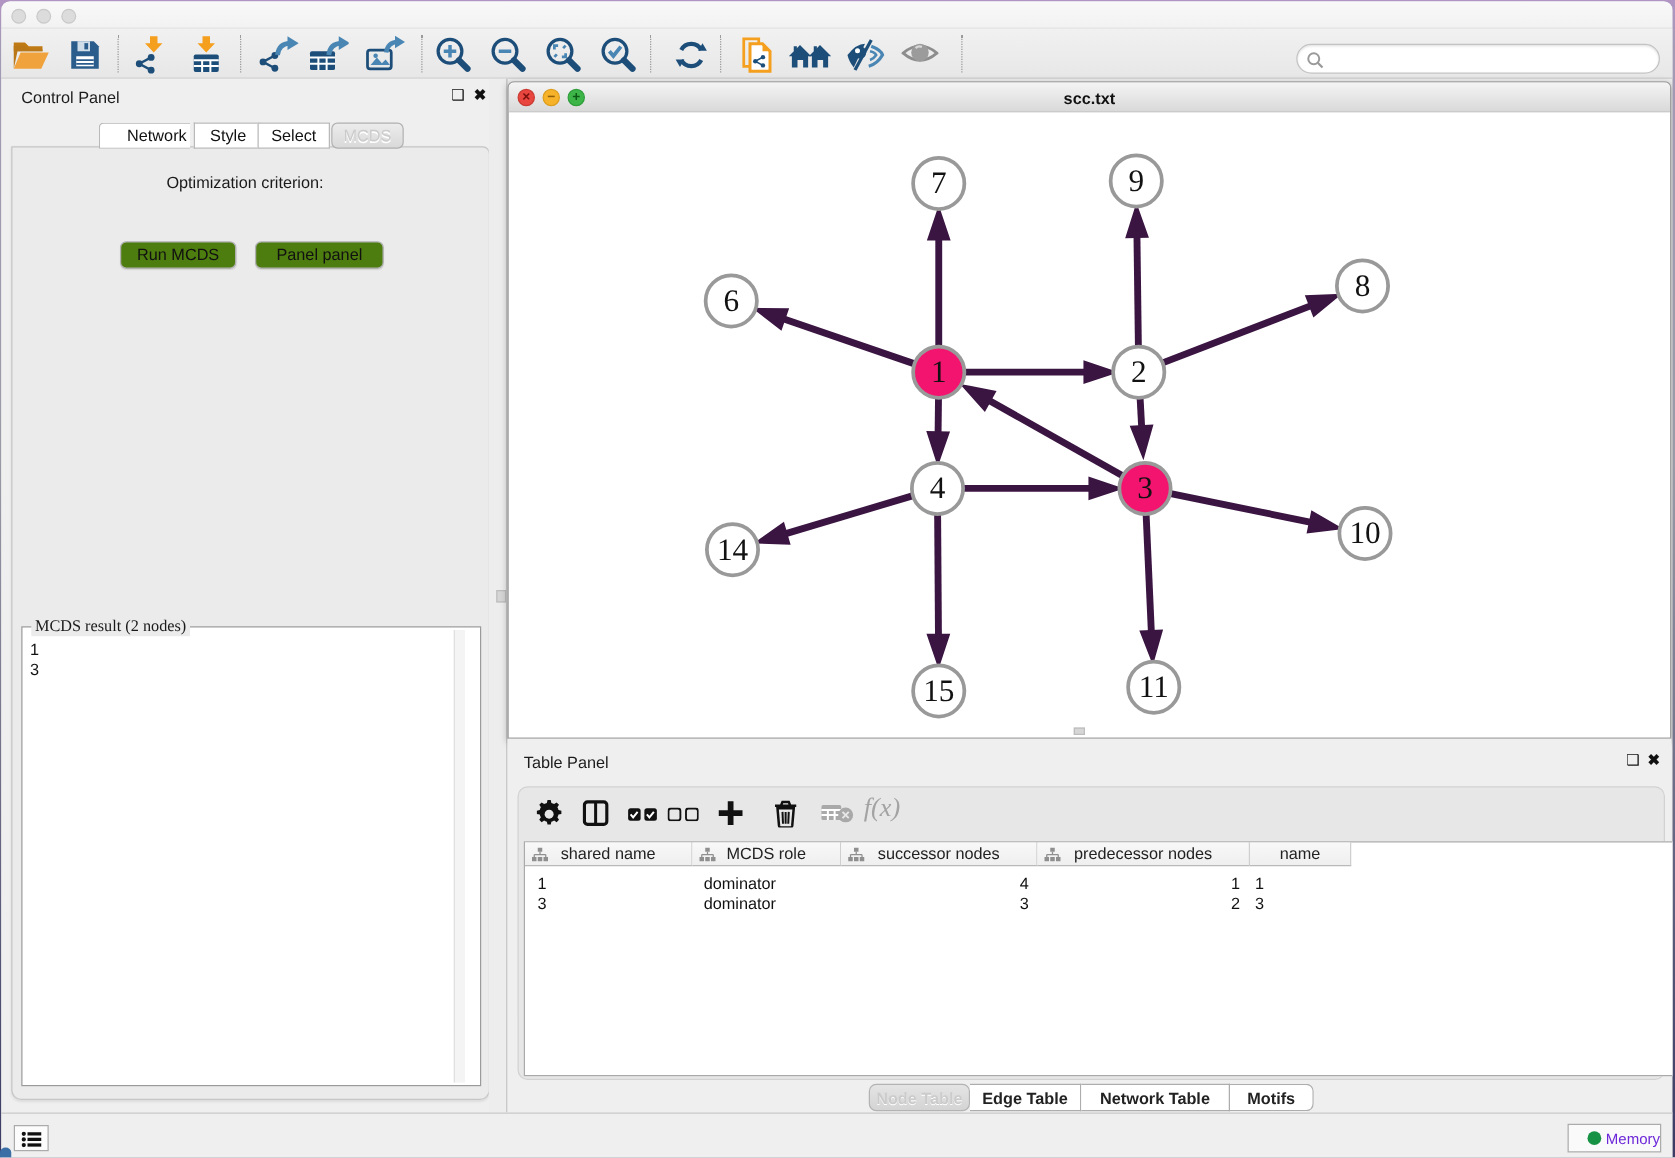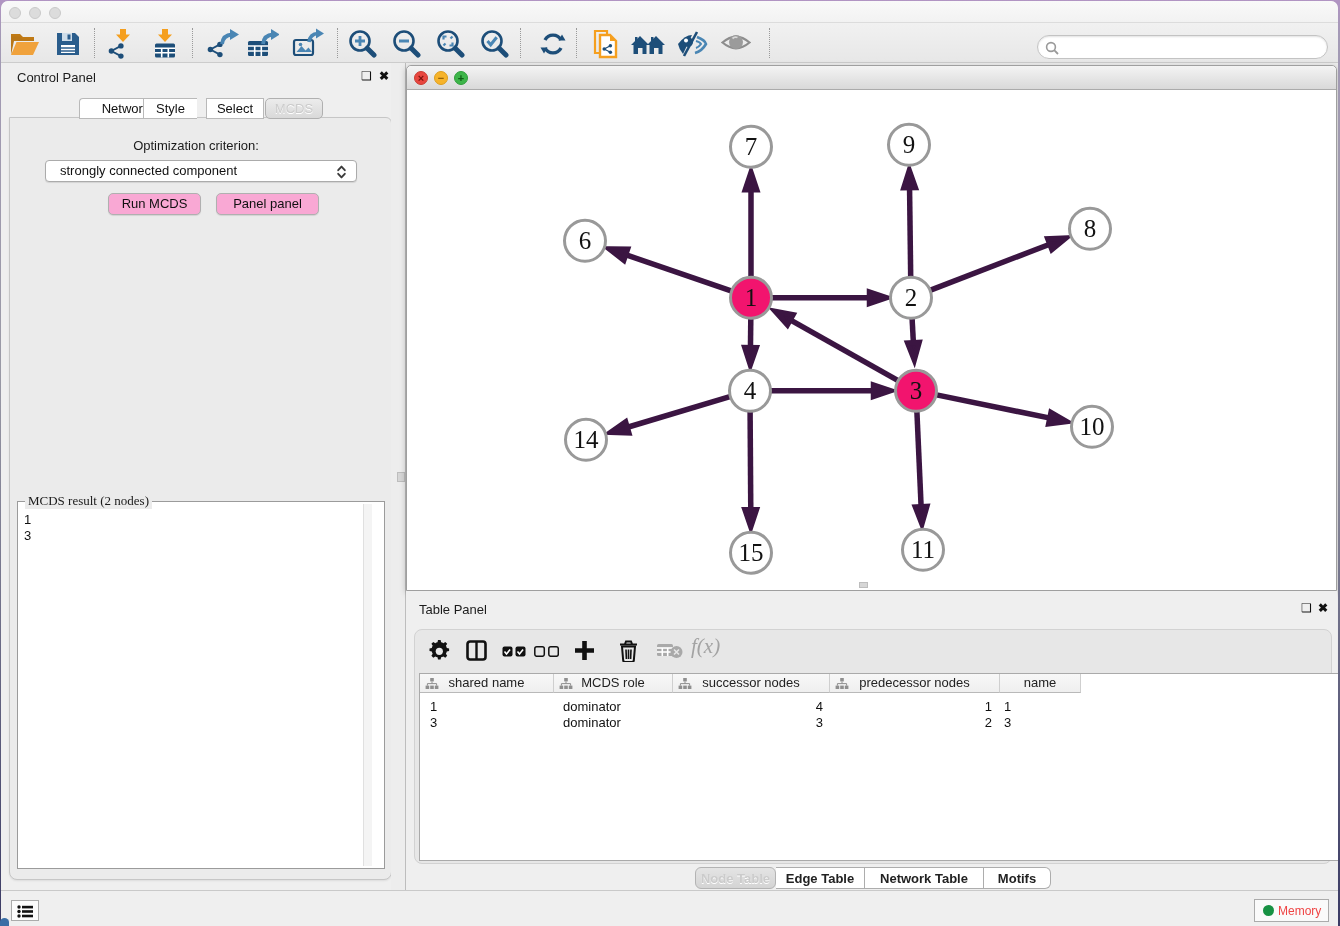--- a/index.html
+++ b/index.html
@@ -19,21 +19,21 @@
 #cpanel{left:0;top:62px;width:390px;height:827px;background:#efefef;}
 #cphead{left:0;top:0;width:390px;height:28px;}
 #cphead .t{position:absolute;left:16px;top:7px;font-size:13px;color:#1c1c1c;}
 .wbtn{font-size:12px;color:#111;}
 .tabs{left:64px;top:35px;height:21px;}
 .tab{position:absolute;top:0;height:21px;background:#ffffff;border:1px solid #b9b9b9;border-right:none;font-size:13px;color:#111;text-align:center;line-height:20px;}
 .tab.sel{background:linear-gradient(#ececec,#d9d9d9);color:#cbcbcb;text-shadow:0 1px 0 #ffffff;border:1px solid #b0b0b0;border-radius:5px;}
 #cpbody{left:8px;top:54px;width:383px;height:763px;background:#ebebeb;border:1px solid #c6c6c6;border-radius:0 6px 8px 8px;box-shadow:0 1px 2px rgba(0,0,0,.08);}
 #optlabel{left:0;top:75px;width:390px;text-align:center;font-size:13px;color:#1a1a1a;}
 #combo{left:44px;top:97px;width:312px;height:22px;background:#ffffff;border:1px solid #ababab;border-radius:4px;font-size:13px;color:#111;line-height:20px;padding-left:14px;box-shadow:0 1px 1px rgba(0,0,0,.1);}
-.btn{position:absolute;height:22px;background:#f9a8d4;border:1px solid #b0b0b0;border-radius:5px;font-size:13px;color:#111;text-align:center;line-height:20px;box-shadow:0 1px 1px rgba(0,0,0,.1);margin-left:12px;}
+.btn{position:absolute;height:22px;background:#4d7c0f;border:1px solid #b0b0b0;border-radius:5px;font-size:13px;color:#111;text-align:center;line-height:20px;box-shadow:0 1px 1px rgba(0,0,0,.1);}
 #mcdsbox{left:16px;top:438px;width:368px;height:368px;background:#ffffff;border:1px solid #9b9b9b;}
 #mcdslegend{left:24px;top:430px;background:#ebebeb;padding:0 3px;font-size:13px;color:#1a1a1a;font-family:Liberation Serif, serif;}
 #mcdsbox .sb{position:absolute;right:12px;top:2px;width:9px;height:362px;background:#f4f4f4;border-left:1px solid #e0e0e0;}
 
 #vsplit{left:390px;top:62px;width:15px;height:827px;background:#ededed;border-right:1px solid #bdbdbd;}
 #vgrip{left:396px;top:471px;width:8px;height:10px;background:#d6d6d6;border:1px solid #bdbdbd;}
 
 #netframe{left:405px;top:64px;width:931px;height:526px;border:1px solid #9f9f9f;border-radius:5px 5px 0 0;background:#ffffff;box-shadow:0 2px 6px rgba(0,0,0,.25);}
 #nettitle{left:0;top:0;width:929px;height:24px;background:linear-gradient(#f4f4f4,#d9d9d9);border-bottom:1px solid #ababab;border-radius:5px 5px 0 0;}
 #nettitle .t{position:absolute;width:100%;top:5px;text-align:center;font-weight:bold;font-size:13px;color:#111;}
@@ -44,21 +44,21 @@
 #tbox{left:8px;top:38px;width:918px;height:235px;background:#e7e7e7;border:1px solid #d2d2d2;border-radius:8px;}
 #ttoolbar{left:0px;top:0px;width:916px;height:43px;}
 #tgrid{left:4px;top:43px;width:1024px;height:188px;background:#ffffff;border:1px solid #aaaaaa;}
 .th{position:absolute;top:0;height:19px;background:linear-gradient(#f8f8f8,#efefef);border-right:1px solid #cfcfcf;border-bottom:1px solid #b9b9b9;font-size:13px;color:#222;text-align:center;line-height:18px;}
 .td{position:absolute;font-size:13px;color:#111;height:16px;line-height:16px;}
 .btab{position:absolute;top:0;height:22px;background:#ffffff;border:1px solid #adadad;border-left:none;font-size:13px;font-weight:bold;color:#222;text-align:center;line-height:21px;}
 .btab.sel{background:linear-gradient(#e4e4e4,#d4d4d4);color:#cbcbcb;text-shadow:0 1px 0 #fff;border:1px solid #b3b3b3;border-radius:6px;}
 
 #statusbar{left:0;top:889px;width:1337px;height:36px;background:#efefef;border-top:1px solid #c9c9c9;}
 #listbtn{left:10px;top:9px;width:28px;height:21px;background:#fcfcfc;border:1px solid #ababab;}
-#membtn{left:1253px;top:8px;width:75px;height:23px;background:#fafafa;border:1px solid #ababab;font-size:12px;color:#ef4444;}
+#membtn{left:1253px;top:8px;width:75px;height:23px;background:#fafafa;border:1px solid #ababab;font-size:12px;color:#6d28d9;text-align:right;}
 </style></head>
 <body>
 <div id="desktop" class="abs"></div>
 <div id="win" class="abs">
   <div id="titlebar" class="abs">
     <div class="tl abs" style="left:8px;"></div>
     <div class="tl abs" style="left:28px;"></div>
     <div class="tl abs" style="left:48px;"></div>
   </div>
   <div id="toolbar" class="abs">
@@ -207,49 +207,42 @@
     </div>
   <div id="cpanel" class="abs">
     <div id="cphead" class="abs">
         <span class="t">Control Panel</span>
       <span class="abs wbtn" style="left:360px;top:6px;">❑</span>
       <span class="abs wbtn" style="left:378px;top:6px;font-weight:bold;">✖</span>
     </div>
     <div id="cpbody" class="abs"></div>
     <div class="tabs abs">
       <div class="tab abs" style="left:14px;width:73px;border-radius:4px 0 0 0;padding-left:19px;">Network</div>
-      <div class="tab abs" style="left:78px;width:54px;">Style</div>
+      <div class="tab abs" style="left:90px;width:54px;">Style</div>
       <div class="tab abs" style="left:141px;width:58px;border-right:1px solid #b9b9b9;">Select</div>
       <div class="tab sel abs" style="left:200px;width:58px;">MCDS</div>
     </div>
     <div id="optlabel" class="abs">Optimization criterion:</div>
-    <div id="combo" class="abs">strongly connected component
-      <svg class="abs" style="right:9px;top:3px;" width="11" height="16" viewBox="0 0 11 16">
-          <g fill="none" stroke="#3c3c3c" stroke-width="1.9" stroke-linecap="round" stroke-linejoin="round">
-            <path d="M2.2 6.2 L5.5 2.6 L8.8 6.2"></path>
-            <path d="M2.2 9.8 L5.5 13.4 L8.8 9.8"></path>
-          </g>
-        </svg>
-    </div>
     <div class="btn abs" style="left:95px;top:130px;width:93px;">Run MCDS</div>
     <div class="btn abs" style="left:203px;top:130px;width:103px;">Panel panel</div>
     <div id="mcdsbox" class="abs">
         <div class="sb"></div>
       </div>
     <div id="mcdslegend" class="abs">MCDS result (2 nodes)</div>
     <div class="abs" style="left:23px;top:449px;font-size:13px;color:#111;line-height:16px;">1<br>3</div>
   </div>
   <div id="vsplit" class="abs"></div>
   <div id="vgrip" class="abs"></div>
     <div class="abs" style="left:858px;top:581px;width:9px;height:6px;background:#d6d6d6;border:1px solid #bdbdbd;z-index:5;"></div>
   <div id="netframe" class="abs">
     <div id="nettitle" class="abs">
       <span class="tl2 abs" style="left:7px;background:#e8463f;border:1px solid #c93c33;color:#7a100c;">×</span>
       <span class="tl2 abs" style="left:27px;background:#f6b32a;border:1px solid #dd9e1e;color:#915f07;">−</span>
       <span class="tl2 abs" style="left:47px;background:#3db549;border:1px solid #2f9e3b;color:#0c5d14;">+</span>
+      <span class="t">scc.txt</span>
     </div>
     <svg class="abs" style="left:0;top:24px;opacity:.999;" width="929" height="500" viewBox="0 0 929 500">
       <g transform="translate(-1,-0.3)">
           <g stroke="#3B1542" stroke-width="5.5" fill="#3B1542">
 <line x1="345.0" y1="187.0" x2="345.0" y2="96.0"></line>
 <polygon points="345.0,83.0 350.7,100.0 339.3,100.0"></polygon>
 <line x1="325.1" y1="201.2" x2="215.9" y2="163.7"></line>
 <polygon points="203.6,159.4 221.5,159.6 217.8,170.4"></polygon>
 <line x1="366.0" y1="208.0" x2="467.5" y2="208.0"></line>
 <polygon points="480.5,208.0 463.5,213.7 463.5,202.3"></polygon>

